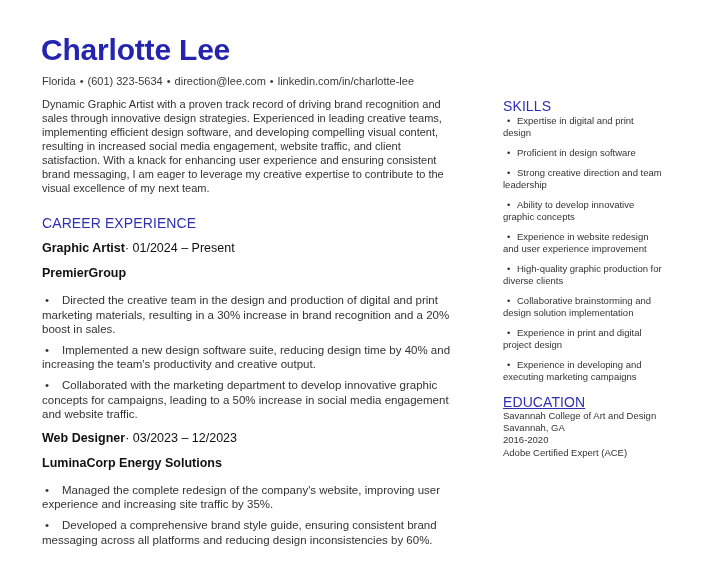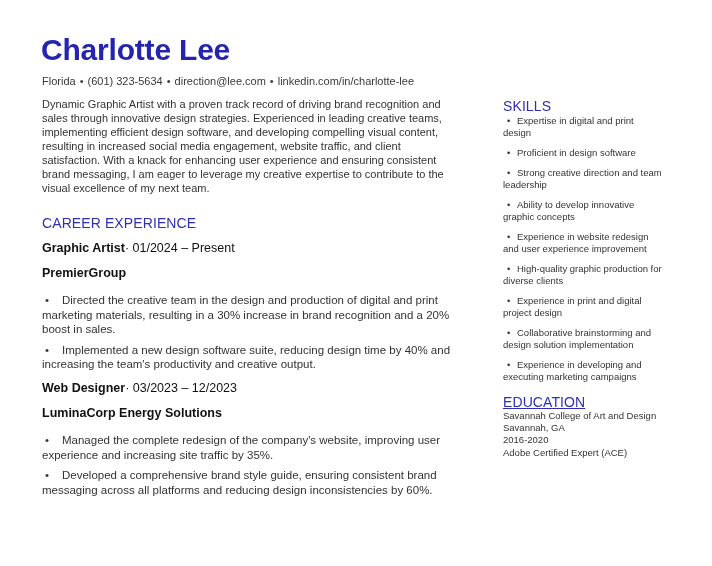--- a/index.html
+++ b/index.html
@@ -66,20 +66,21 @@
     <p class="summary">Dynamic Graphic Artist with a proven track record of driving brand recognition and sales through innovative design strategies. Experienced in leading creative teams, implementing efficient design software, and developing compelling visual content, resulting in increased social media engagement, website traffic, and client satisfaction. With a knack for enhancing user experience and ensuring consistent brand messaging, I am eager to leverage my creative expertise to contribute to the visual excellence of my next team.</p>
 
     <h2 class="section-title">CAREER EXPERIENCE</h2>
 
     <div class="job">
       <div class="job-title"><b>Graphic Artist</b><span>· 01/2024 – Present</span></div>
       <div class="company">PremierGroup</div>
       <ul class="bullets">
         <li><span class="dot">•</span><span>Directed the creative team in the design and production of digital and print marketing materials, resulting in a 30% increase in brand recognition and a 20% boost in sales.</span></li>
         <li><span class="dot">•</span><span>Implemented a new design software suite, reducing design time by 40% and increasing the team's productivity and creative output.</span></li>
+        <li><span class="dot">•</span><span>Collaborated with the marketing department to develop innovative graphic concepts for campaigns, leading to a 50% increase in social media engagement and website traffic.</span></li>
       </ul>
     </div>
 
     <div class="job job2">
       <div class="job-title"><b>Web Designer</b><span>· 03/2023 – 12/2023</span></div>
       <div class="company">LuminaCorp Energy Solutions</div>
       <ul class="bullets">
         <li><span class="dot">•</span><span>Managed the complete redesign of the company's website, improving user experience and increasing site traffic by 35%.</span></li>
         <li><span class="dot">•</span><span>Developed a comprehensive brand style guide, ensuring consistent brand messaging across all platforms and reducing design inconsistencies by 60%.</span></li>
       </ul>
@@ -88,22 +89,22 @@
 
   <div class="side">
     <h2 class="section-title">SKILLS</h2>
     <ul class="skills">
       <li><span class="dot">•</span><span>Expertise in digital and print design</span></li>
       <li><span class="dot">•</span><span>Proficient in design software</span></li>
       <li><span class="dot">•</span><span>Strong creative direction and team leadership</span></li>
       <li><span class="dot">•</span><span>Ability to develop innovative graphic concepts</span></li>
       <li><span class="dot">•</span><span>Experience in website redesign and user experience improvement</span></li>
       <li><span class="dot">•</span><span>High-quality graphic production for diverse clients</span></li>
+      <li><span class="dot">•</span><span>Collaborative brainstorming and design solution implementation</span></li>
       <li><span class="dot">•</span><span>Experience in print and digital project design</span></li>
-      <li><span class="dot">•</span><span>Collaborative brainstorming and design solution implementation</span></li>
       <li><span class="dot">•</span><span>Experience in developing and executing marketing campaigns</span></li>
     </ul>
 
     <h2 class="section-title edu-title">EDUCATION</h2>
     <div class="edu-line">Savannah College of Art and Design</div>
     <div class="edu-line">Savannah, GA</div>
     <div class="edu-line">2016-2020</div>
 
     <div class="cert-item">Adobe Certified Expert (ACE)</div>
   </div>

